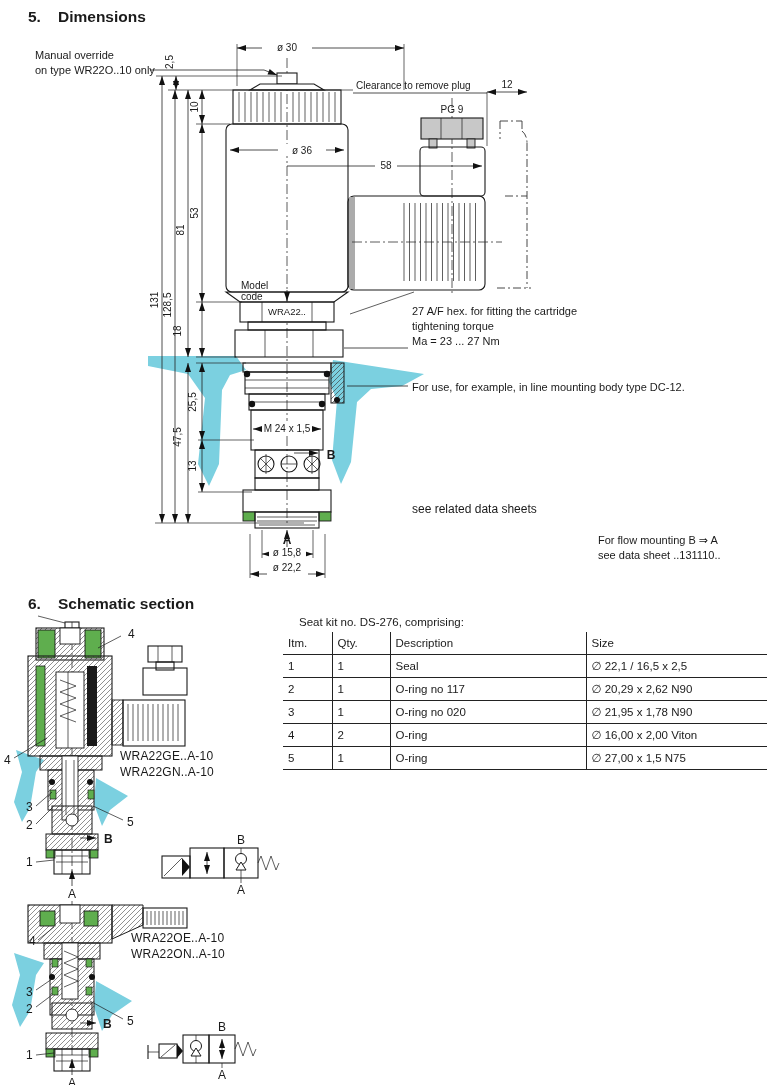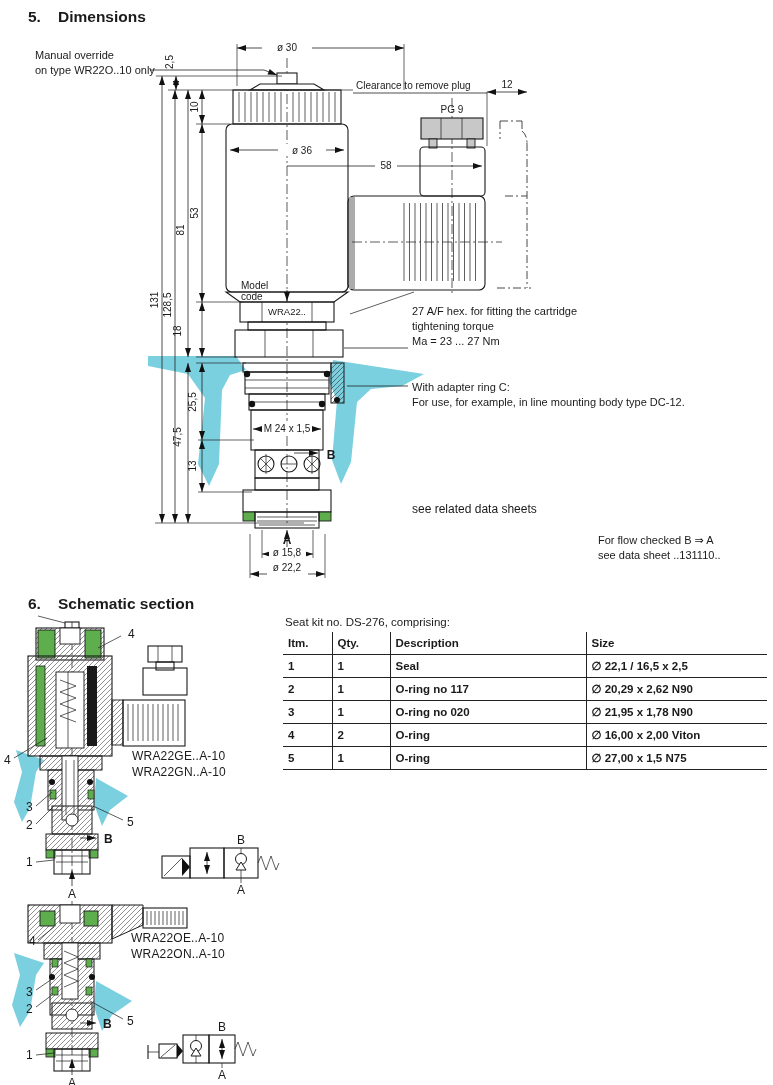--- a/index.html
+++ b/index.html
@@ -17,24 +17,24 @@
   text.big{font-size:12px;font-weight:bold}
   text.co{font-size:12px}
   .out{fill:none;stroke:#1a1a1a;stroke-width:1.1}
   .thin{fill:none;stroke:#1a1a1a;stroke-width:.7}
   .dim{fill:none;stroke:#222;stroke-width:.8}
   .ref{fill:none;stroke:#222;stroke-width:.7}
   .cl{fill:none;stroke:#333;stroke-width:.8;stroke-dasharray:10 3 2 3}
   .ph{fill:none;stroke:#333;stroke-width:.9;stroke-dasharray:8 3 2 3}
   .wb{fill:#fff;stroke:none}
   
-  .kit-title{font-size:11.5px;margin:0 0 4px 2px}
+  .kit-title{font-size:11.5px;margin:0 0 4px 16px}
   table.kit{border-collapse:collapse;font-size:11.5px;table-layout:fixed}
   table.kit th,table.kit td{border-bottom:1.3px solid #222;padding:3px 4px 4px 5px;
-    text-align:left;font-weight:bold;height:15px;overflow:hidden;white-space:nowrap}
+    text-align:left;font-weight:normal;height:15px;overflow:hidden;white-space:nowrap}
   table.kit th+th,table.kit td+td{border-left:1.3px solid #222}
   table.kit col.c1{width:49px}table.kit col.c2{width:58px}
   table.kit col.c3{width:196px}table.kit col.c4{width:181px}
 </style>
 </head>
 <body>
 
 <div class="abs h1" style="left:28px;top:8px">
   <span class="num">5.</span>
   <span>Dimensions</span>
@@ -45,31 +45,30 @@
   <div>on type WR22O..10 only</div>
 </div>
 
 <div class="abs rnote" style="left:412px;top:304px">
   <div>27 A/F hex. for fitting the cartridge</div>
   <div>tightening torque</div>
   <div>Ma = 23 ... 27 Nm</div>
 </div>
 
 <div class="abs rnote" style="left:412px;top:380px">
-  <div>With adapter ring C:</div>
   <div>For use, for example, in line mounting body type DC-12.</div>
 </div>
 
 <div class="abs rnote" style="left:412px;top:438px">
 </div>
 
 <div class="abs rnote" style="left:412px;top:502px;font-size:12px">see related data sheets</div>
 
 <div class="abs rnote" style="left:598px;top:533px">
-  <div>For flow checked B ⇒ A</div>
+  <div>For flow mounting B ⇒ A</div>
   <div>see data sheet ..131110..</div>
 </div>
 
 <svg width="773" height="590" viewBox="0 0 773 590" style="left:0;top:0">
   <defs>
     <marker id="mE" markerUnits="userSpaceOnUse" markerWidth="12" markerHeight="8" refX="10" refY="4" orient="auto">
       <path d="M1,1 L10,4 L1,7 Z" fill="#111"></path>
       </marker>
     <marker id="mS" markerUnits="userSpaceOnUse" markerWidth="12" markerHeight="8" refX="2" refY="4" orient="auto">
       <path d="M11,1 L2,4 L11,7 Z" fill="#111"></path>
@@ -424,21 +423,21 @@
   <text class="co" x="127" y="216">5</text>
   <line class="thin" x1="123" y1="210" x2="93" y2="196"></line>
   <text class="co" x="26" y="256">1</text>
   <line class="thin" x1="36" y1="252" x2="54" y2="250"></line>
   <line class="dim" x1="80" y1="228" x2="96" y2="228" marker-end="url(#mE)"></line>
   <text class="big" x="104" y="233">B</text>
   <line class="dim" x1="72" y1="276" x2="72" y2="260" marker-end="url(#mE)"></line>
   <text class="co" x="68" y="288">A</text>
 </svg>
 
-<div class="abs mlabels" style="left:132px;top:749px">
+<div class="abs mlabels" style="left:120px;top:749px">
   <div>WRA22GE..A-10</div>
   <div>WRA22GN..A-10</div>
 </div>
 
 <svg width="134" height="64" viewBox="0 0 134 64" style="left:148px;top:832px">
   <rect class="out" x="14" y="24" width="28" height="22" fill="#fff"></rect>
   <line class="thin" x1="16" y1="44" x2="34" y2="26"></line>
   <polygon points="34,26 34,44 42,35" fill="#111"></polygon>
   <rect class="out" x="42" y="16" width="34" height="30" fill="#fff"></rect>
   <line class="dim" x1="59" y1="42" x2="59" y2="20" marker-start="url(#mS)" marker-end="url(#mE)"></line>

